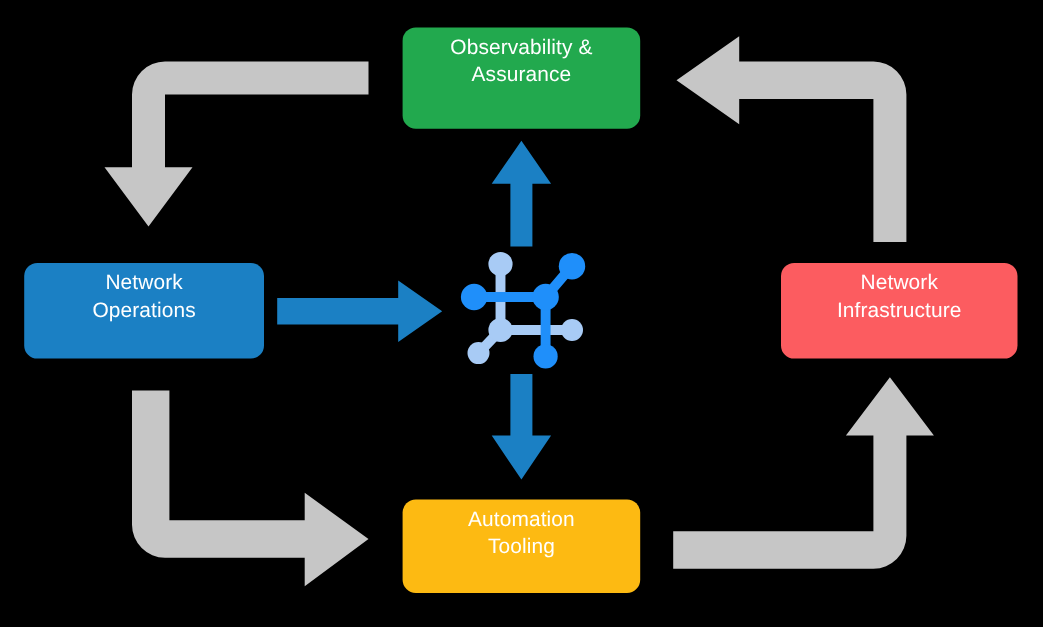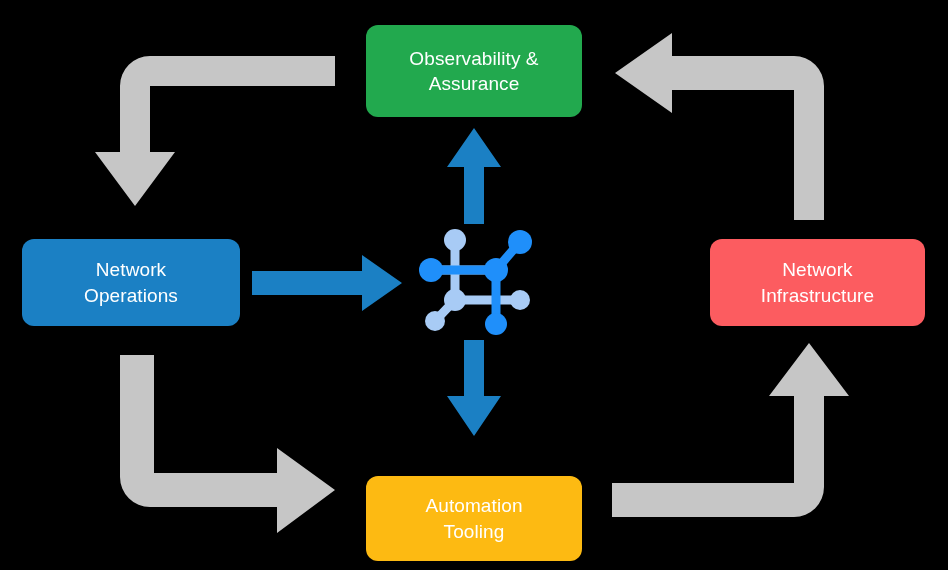--- a/index.html
+++ b/index.html
@@ -15,21 +15,21 @@
     position: relative;
     width: 948px;
     height: 570px;
     background: #000000;
     overflow: hidden;
   }
   .node-box {
     position: absolute;
     border-radius: 12px;
     display: flex;
-    align-items: center;
+    align-items: flex-start;
     justify-content: center;
     text-align: center;
     color: #ffffff;
     font-size: 19px;
     line-height: 1.32;
     font-weight: 400;
     letter-spacing: 0.1px;
     box-sizing: border-box;
     padding: 6px 26px;
     user-select: none;
@@ -42,21 +42,21 @@
   }
   #box-operations {
     left: 22px; top: 239px; width: 218px; height: 87px;
     background: #1B80C4;
   }
   #box-infrastructure {
     left: 710px; top: 239px; width: 215px; height: 87px;
     background: #FC5C60;
   }
   #box-automation {
-    left: 366px; top: 476px; width: 216px; height: 85px;
+    left: 366px; top: 454px; width: 216px; height: 85px;
     background: #FDBA12;
   }
 
   .svg-layer {
     position: absolute;
     left: 0; top: 0;
     width: 948px; height: 570px;
     pointer-events: none;
   }
   .svg-layer * { pointer-events: auto; }

